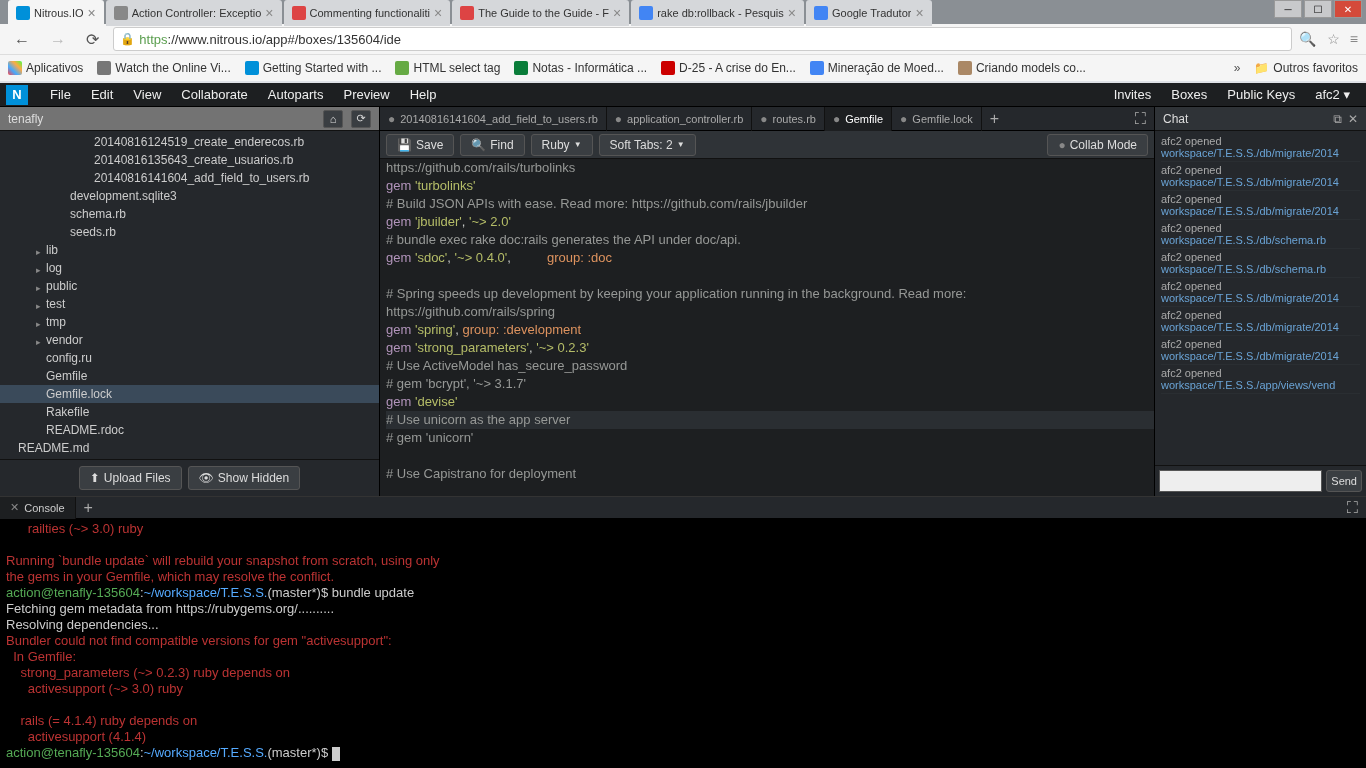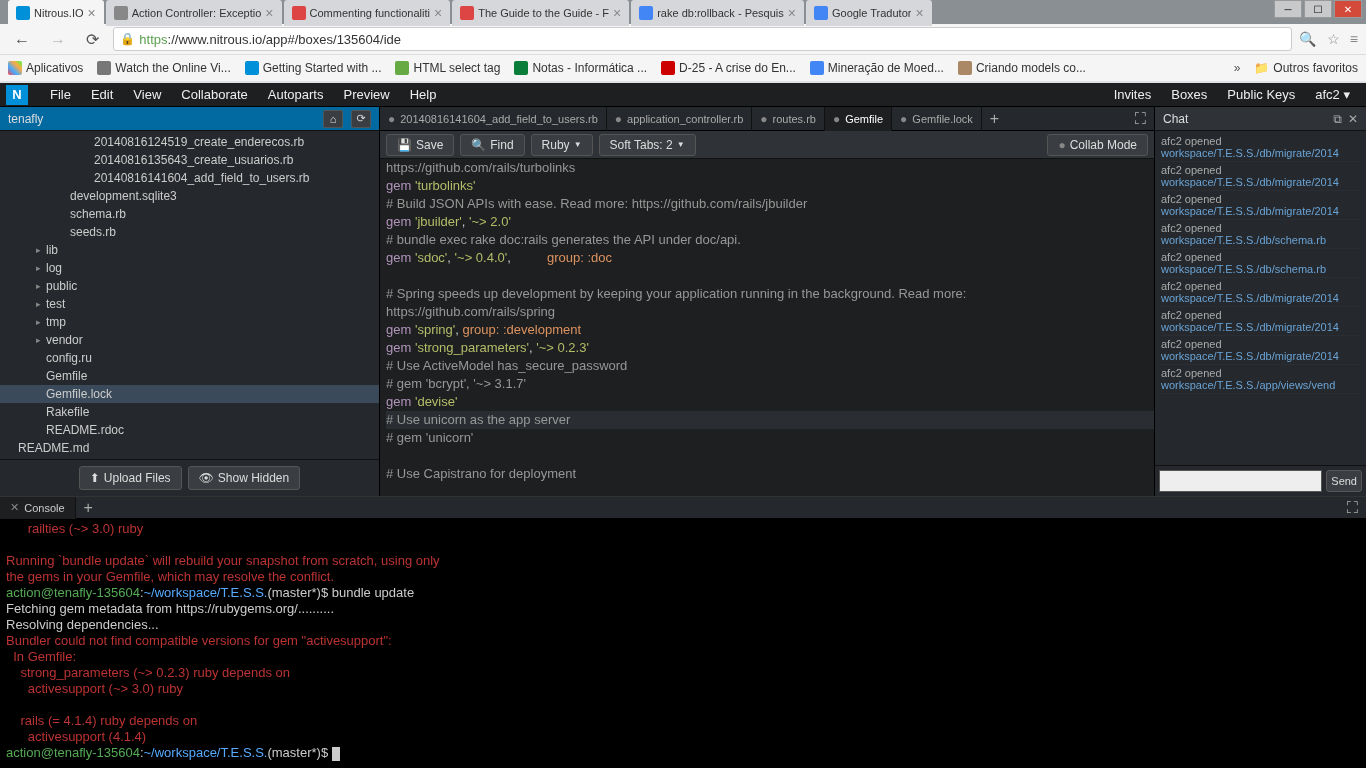--- a/index.html
+++ b/index.html
@@ -35,25 +35,25 @@
 .app { height: 685px; display: flex; flex-direction: column; background: #1d1f21; color: #c5c8c6; }
 .menubar { height: 24px; background: #1d1f21; display: flex; align-items: center; padding: 0 6px; border-bottom: 1px solid #000; }
 .logo { width: 22px; height: 20px; background: #0090d9; color: white; font-weight: bold; display: flex; align-items: center; justify-content: center; font-size: 13px; margin-right: 12px; }
 .menu-item { color: #eee; font-size: 13px; padding: 0 10px; cursor: pointer; }
 .menu-right { margin-left: auto; display: flex; }
 
 .main-layout { flex: 1; display: flex; overflow: hidden; }
 
 
 .sidebar { width: 380px; background: #25282c; display: flex; flex-direction: column; border-right: 1px solid #000; }
-.sidebar-header { height: 24px; background: #0369a1; display: flex; align-items: center; padding: 0 8px; font-size: 12px; color: #ddd; border-bottom: 1px solid #111; }
+.sidebar-header { height: 24px; background: #737373; display: flex; align-items: center; padding: 0 8px; font-size: 12px; color: #ddd; border-bottom: 1px solid #111; }
 .sidebar-header-icons { margin-left: auto; display: flex; gap: 8px; }
 .sb-icon { width: 20px; height: 18px; background: #3a3e42; border: 1px solid #555; border-radius: 2px; display: flex; align-items: center; justify-content: center; font-size: 11px; color: #ddd; cursor: pointer; }
 .file-tree { flex: 1; overflow-y: auto; padding: 2px 0; font-size: 12px; }
-.tree-item { padding: 2px 8px; color: #ccc; cursor: pointer; white-space: nowrap; display: flex; align-items: center; }
+.tree-item { padding: 2px 8px; color: #ccc; cursor: pointer; white-space: nowrap; display: flex; align-items: flex-end; }
 .tree-item.selected { background: #3a4a5a; }
 .tree-item .arrow { width: 10px; display: inline-block; font-size: 9px; color: #888; }
 .tree-item.d1 { padding-left: 36px; }
 .tree-item.d2 { padding-left: 60px; }
 .tree-item.d3 { padding-left: 84px; }
 .sidebar-footer { display: flex; padding: 6px; gap: 6px; border-top: 1px solid #111; justify-content: center; }
 .sb-btn { background: #3a3e42; border: 1px solid #555; color: #ddd; padding: 4px 10px; font-size: 12px; border-radius: 3px; display: flex; align-items: center; gap: 4px; cursor: pointer; }
 
 
 .editor-area { flex: 1; display: flex; flex-direction: column; background: #1d1f21; overflow: hidden; }

